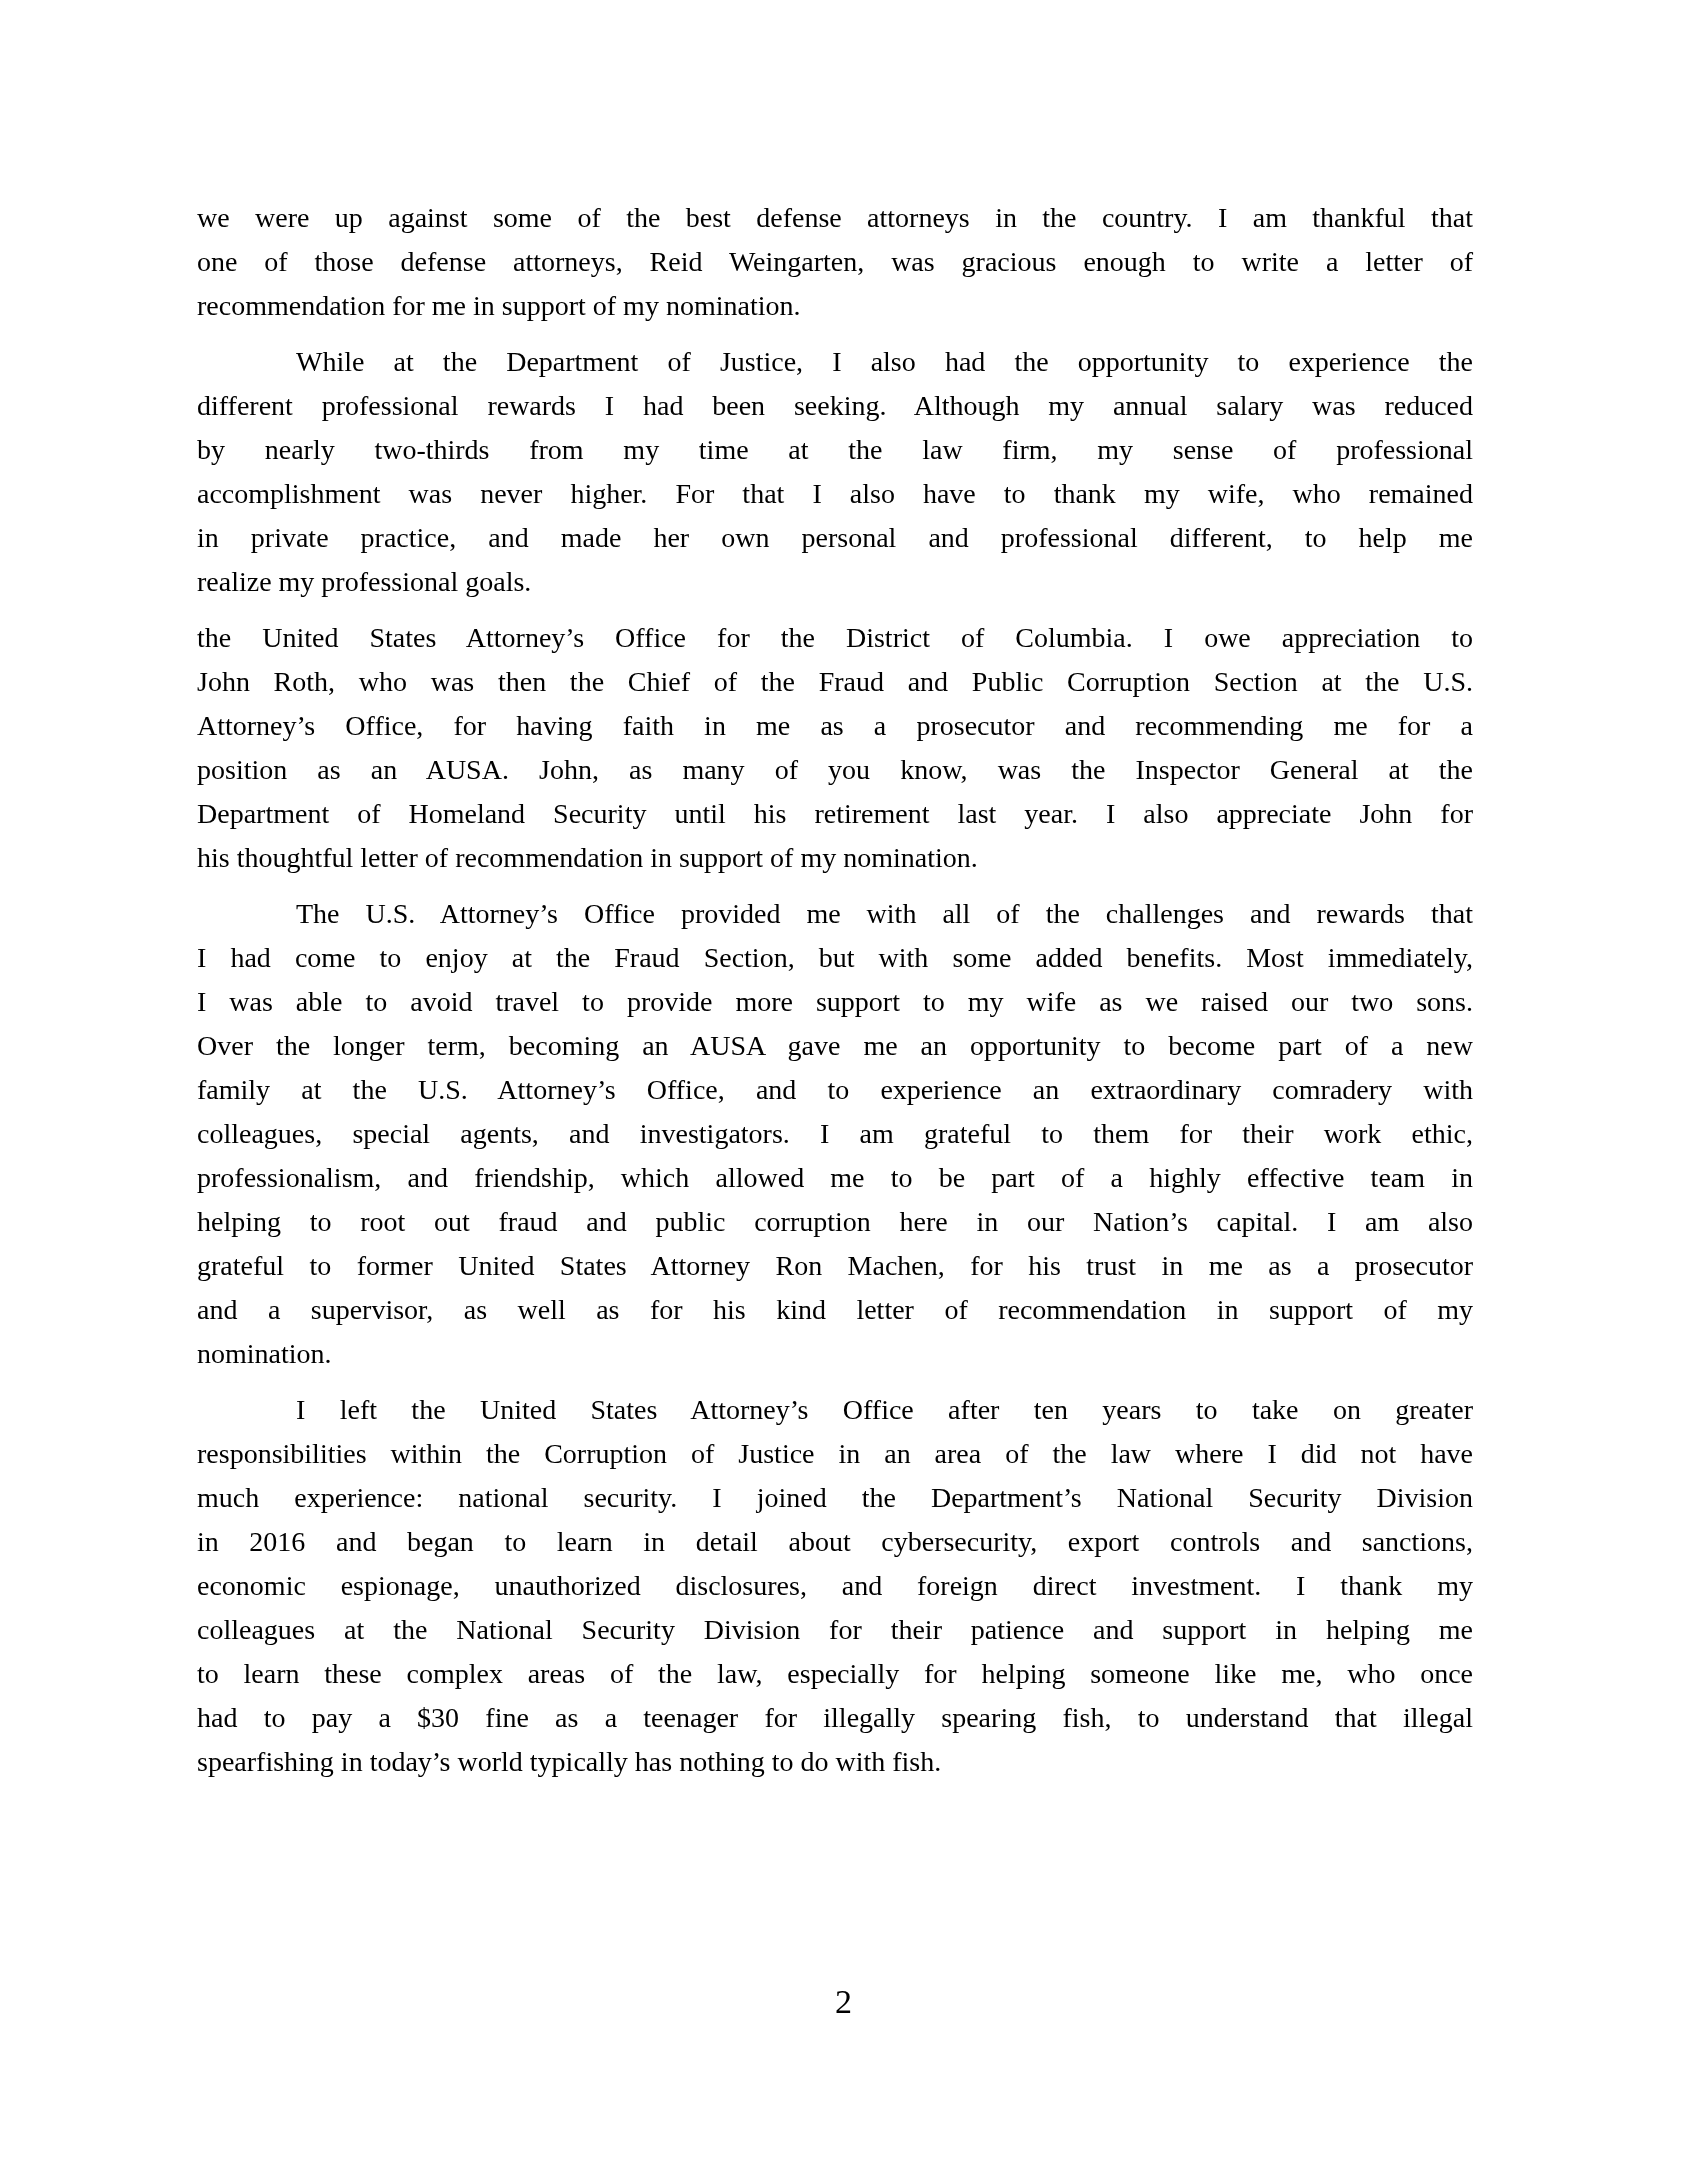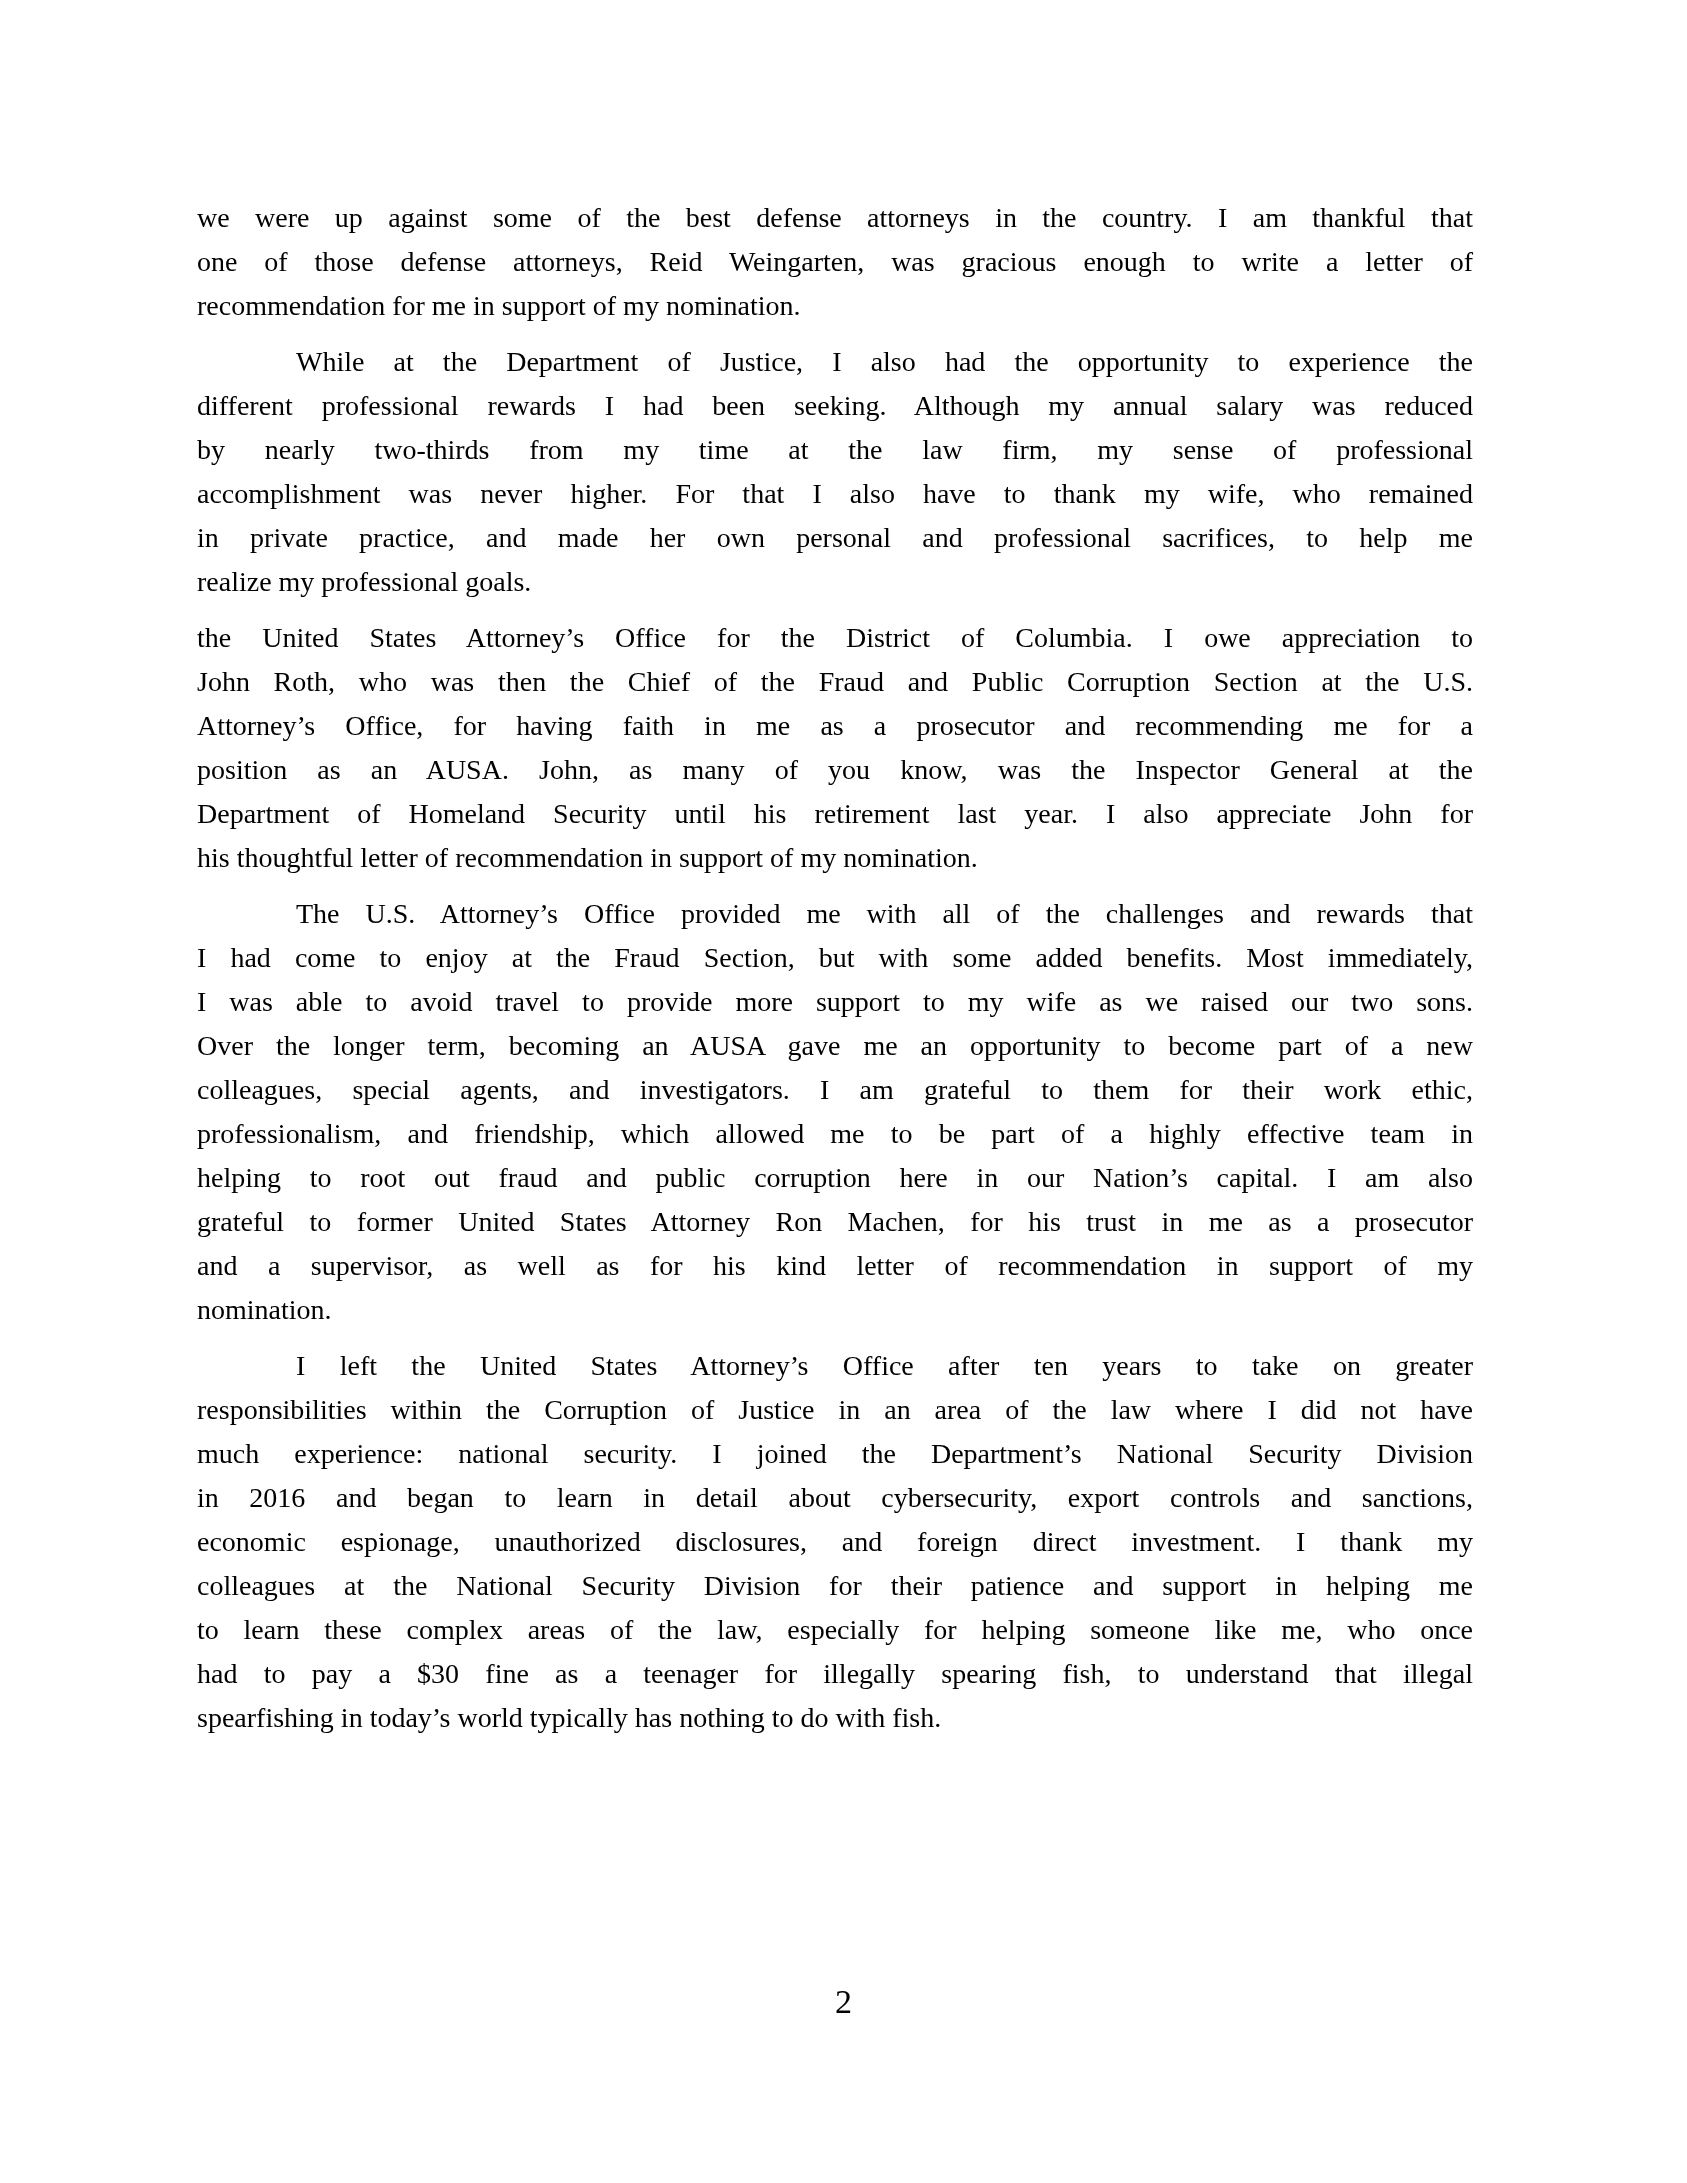--- a/index.html
+++ b/index.html
@@ -33,36 +33,37 @@
       <div class="para">
         <span class="line">we were up against some of the best defense attorneys in the country.  I am thankful that</span>
         <span class="line">one of those defense attorneys, Reid Weingarten, was gracious enough to write a letter of</span>
         <span class="line last">recommendation for me in support of my nomination.</span>
       </div>
       <div class="para">
         <span class="line indent">While at the Department of Justice, I also had the opportunity to experience the</span>
         <span class="line">different professional rewards I had been seeking.  Although my annual salary was reduced</span>
         <span class="line">by nearly two-thirds from my time at the law firm, my sense of professional</span>
         <span class="line">accomplishment was never higher.  For that I also have to thank my wife, who remained</span>
-        <span class="line">in private practice, and made her own personal and professional sacrifices, to help me</span>
+        <span class="line">in private practice, and made her own personal and professional different, to help me</span>
         <span class="line last">realize my professional goals.</span>
       </div>
       <div class="para">
         <span class="line">the United States Attorney’s Office for the District of Columbia.  I owe appreciation to</span>
         <span class="line">John Roth, who was then the Chief of the Fraud and Public Corruption Section at the U.S.</span>
         <span class="line">Attorney’s Office, for having faith in me as a prosecutor and recommending me for a</span>
         <span class="line">position as an AUSA.  John, as many of you know, was the Inspector General at the</span>
         <span class="line">Department of Homeland Security until his retirement last year.  I also appreciate John for</span>
         <span class="line last">his thoughtful letter of recommendation in support of my nomination.</span>
       </div>
       <div class="para">
         <span class="line indent">The U.S. Attorney’s Office provided me with all of the challenges and rewards that</span>
         <span class="line">I had come to enjoy at the Fraud Section, but with some added benefits.  Most immediately,</span>
         <span class="line">I was able to avoid travel to provide more support to my wife as we raised our two sons.</span>
         <span class="line">Over the longer term, becoming an AUSA gave me an opportunity to become part of a new</span>
+        <span class="line">family at the U.S. Attorney’s Office, and to experience an extraordinary comradery with</span>
         <span class="line">colleagues, special agents, and investigators.  I am grateful to them for their work ethic,</span>
         <span class="line">professionalism, and friendship, which allowed me to be part of a highly effective team in</span>
         <span class="line">helping to root out fraud and public corruption here in our Nation’s capital.  I am also</span>
         <span class="line">grateful to former United States Attorney Ron Machen, for his trust in me as a prosecutor</span>
         <span class="line">and a supervisor, as well as for his kind letter of recommendation in support of my</span>
         <span class="line last">nomination.</span>
       </div>
       <div class="para">
         <span class="line indent">I left the United States Attorney’s Office after ten years to take on greater</span>
         <span class="line">responsibilities within the Corruption of Justice in an area of the law where I did not have</span>

